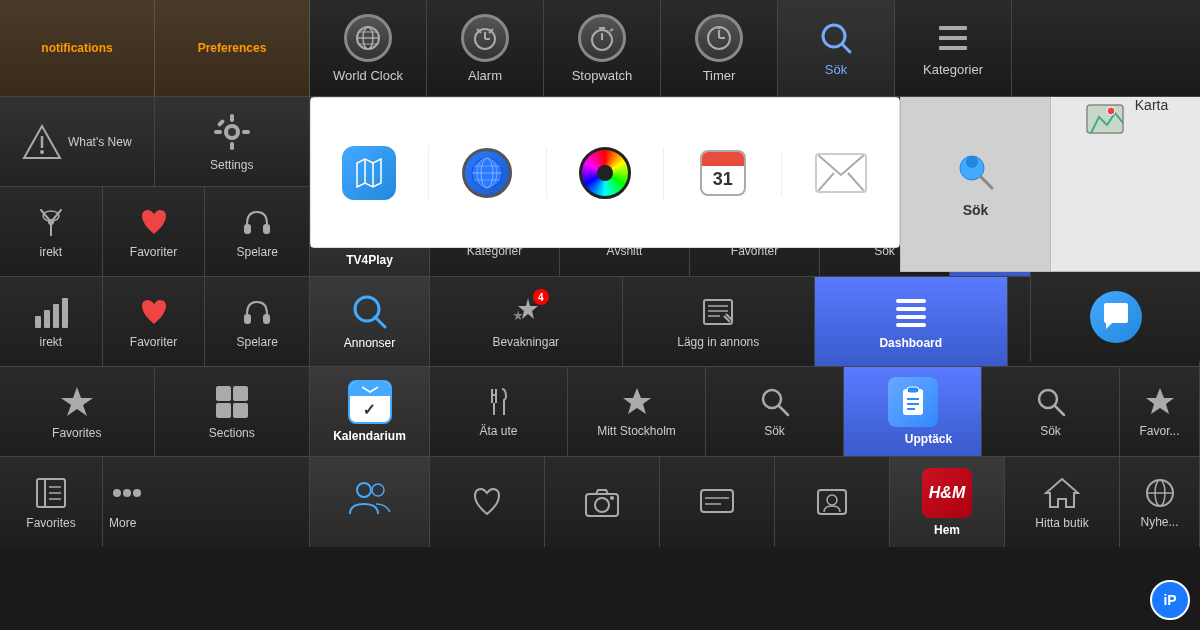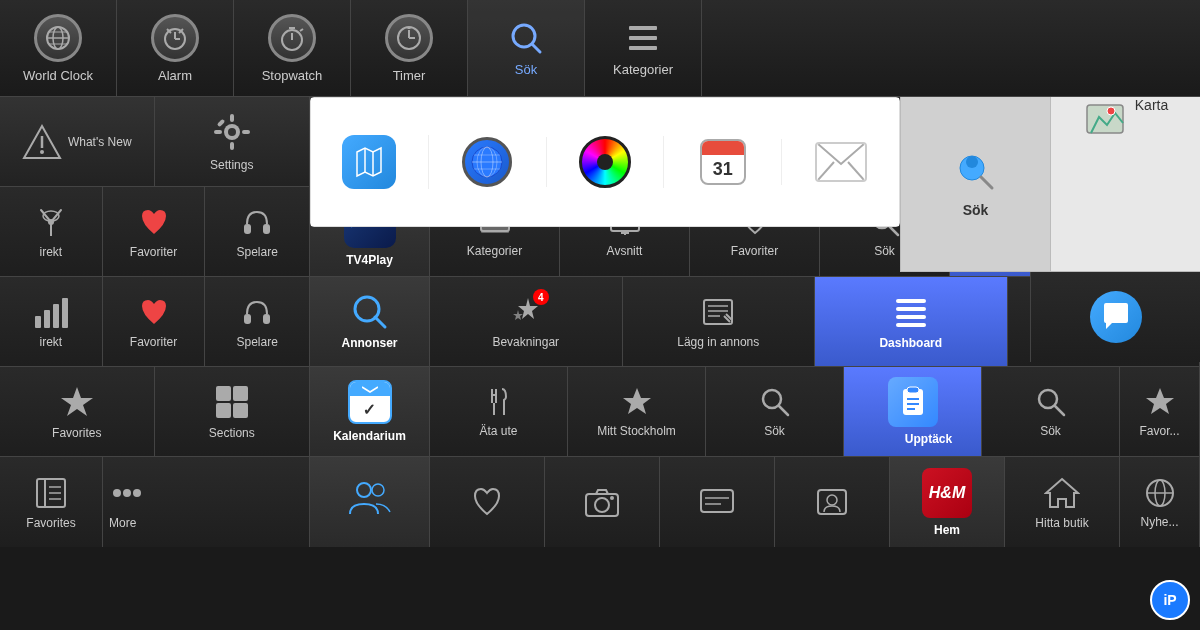--- a/index.html
+++ b/index.html
@@ -155,21 +155,21 @@
       font-size: 12px;
       text-align: center;
     }
 
     
     .popup-overlay {
       position: absolute;
       left: 310px;
       top: 97px;
       width: 590px;
-      height: 130px;
+      height: 151px;
       background: white;
       border: 1px solid #ddd;
       border-radius: 4px;
       z-index: 100;
       display: flex;
       flex-direction: column;
     }
 
     .popup-apps {
       display: flex;
@@ -446,20 +446,28 @@
     }
 
   </style>
 </head>
 <body>
 
 <div class="screen">
 
   <div class="top-bar">
 
+    <div class="top-bar-left">
+      <div class="notif-btn">
+        <span style="color:#f90;font-size:12px;">notifications</span>
+      </div>
+      <div class="pref-btn">
+        <span style="color:#f90;font-size:12px;">Preferences</span>
+      </div>
+    </div>
 
     <div class="clock-items">
 
       <div class="clock-item">
         <div class="icon-circle">
           <svg width="28" height="28" viewBox="0 0 28 28">
             <circle cx="14" cy="14" r="11" fill="none" stroke="#aaa" stroke-width="2"></circle>
             <ellipse cx="14" cy="14" rx="5" ry="11" fill="none" stroke="#aaa" stroke-width="1.5"></ellipse>
             <line x1="3" y1="14" x2="25" y2="14" stroke="#aaa" stroke-width="1.5"></line>
             <line x1="5" y1="8" x2="23" y2="8" stroke="#aaa" stroke-width="1"></line>
@@ -851,21 +859,21 @@
 
     <div style="display:flex;flex:1;">
 
       <div class="row-item annonser-item" style="width:120px;flex:none;background:linear-gradient(180deg,#3a3a3a,#2a2a2a);">
         <div>
           <svg width="38" height="38" viewBox="0 0 38 38">
             <circle cx="16" cy="16" r="12" fill="none" stroke="#4af" stroke-width="3"></circle>
             <line x1="24" y1="24" x2="34" y2="34" stroke="#4af" stroke-width="3" stroke-linecap="round"></line>
           </svg>
         </div>
-        <span class="item-label" style="color:white;font-weight:bold;">Annonser</span>
+        <span class="item-label" style="color:white;font-weight:normal;">Annonser</span>
       </div>
 
       <div class="row-item">
         <div class="icon-wrapper">
           <div>
             <svg width="36" height="36" viewBox="0 0 36 36">
               <polygon points="20,4 22,12 30,12 24,17 26,25 20,20 14,25 16,17 10,12 18,12" fill="#aaa"></polygon>
               <polygon points="10,16 11,20 15,20 12,22 13,26 10,24 7,26 8,22 5,20 9,20" fill="#aaa" opacity="0.7"></polygon>
             </svg>
           </div>

